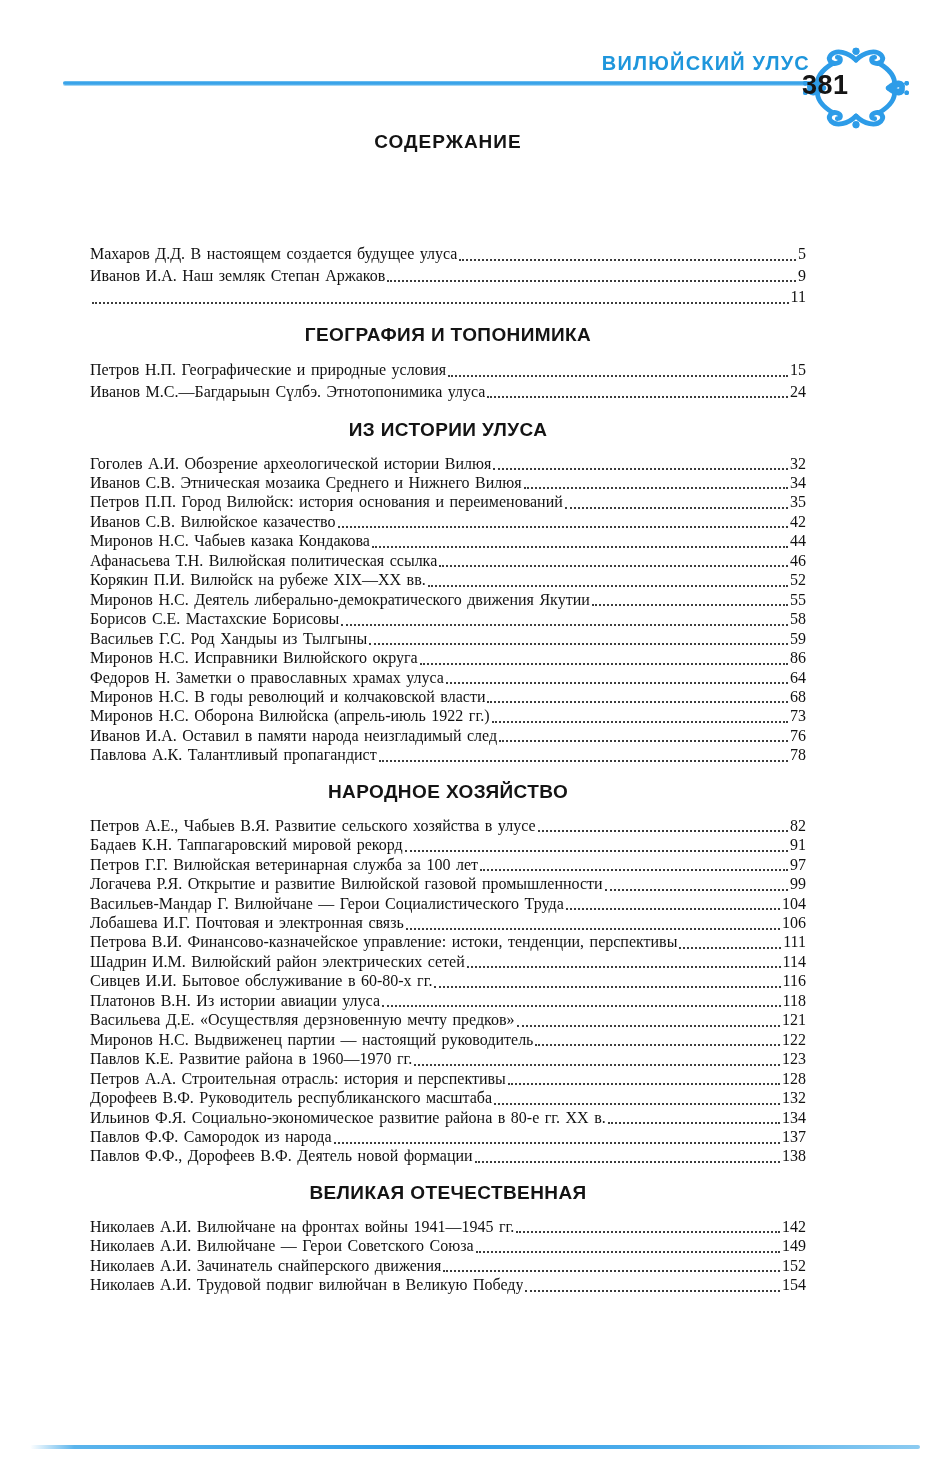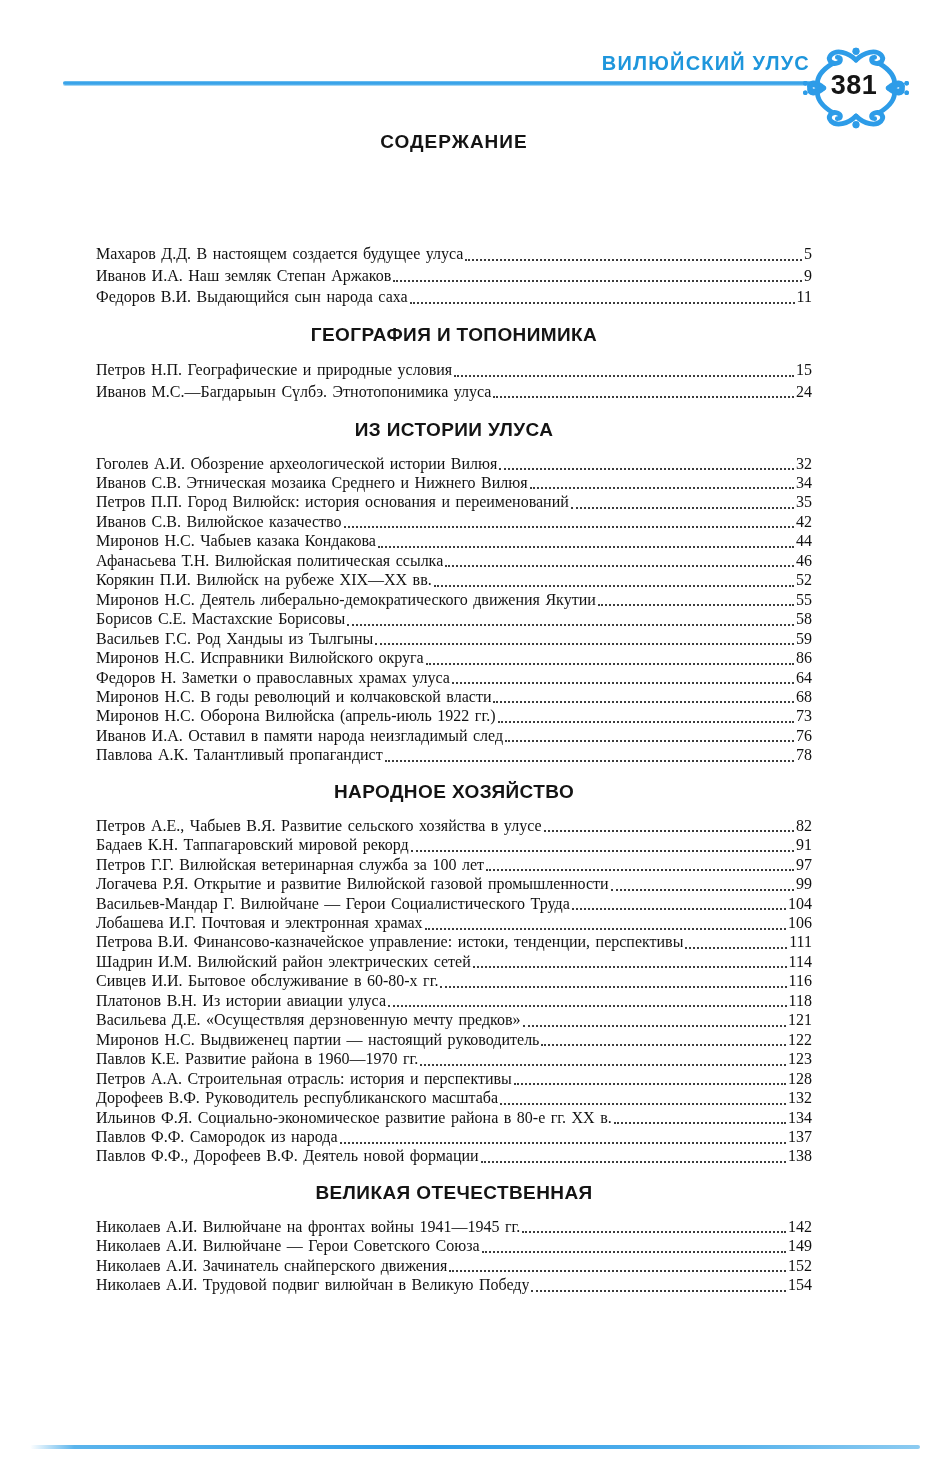--- a/index.html
+++ b/index.html
@@ -25,36 +25,35 @@
     border-radius: 2px;
     background: linear-gradient(180deg, #7cc6f2 0%, #2D9CE8 45%, #5ab4ec 100%);
     box-shadow: 0 1px 0 rgba(140, 203, 241, 0.8);
   }
   .page-badge {
     position: absolute; left: 802px; top: 46px; width: 108px; height: 84px;
   }
   .page-badge svg { position: absolute; left: 0; top: 0; width: 108px; height: 84px; }
   .page-badge .page-num {
     position: absolute; left: 0; right: 4px; top: 24px;
-    text-align: center;
     font-family: "Liberation Sans", "DejaVu Sans", sans-serif;
     font-weight: bold; font-size: 27px; letter-spacing: 0.5px;
     color: #151515;
   }
 
   
   .footer-rule {
     position: absolute; left: 30px; top: 1445px; width: 890px; height: 4px;
     border-radius: 2px;
     background: linear-gradient(90deg, rgba(124,198,242,0) 0%, #5ab4ec 5%,
                 #2D9CE8 45%, #5ab4ec 80%, #8ccbf1 100%);
   }
 
   
-  .toc { position: absolute; left: 96px; top: 131px; width: 716px; }
+  .toc { position: absolute; left: 90px; top: 131px; width: 716px; }
   .toc-title {
     margin: 0; text-align: center;
     font-family: "Liberation Sans", "DejaVu Sans", sans-serif;
     font-weight: bold; font-size: 19px; letter-spacing: 1px;
     line-height: 22px; color: #141414;
   }
   .toc-section:first-of-type { margin-top: 90px; }
   .section-heading {
     margin: 16px 0 13px; text-align: center;
     font-family: "Liberation Sans", "DejaVu Sans", sans-serif;
@@ -112,21 +111,20 @@
     <span class="entry-page">5</span>
   </div>
 
   <div class="row">
     <span class="entry-text">Иванов И.А. Наш земляк Степан Аржаков</span>
     <span class="dots"></span>
     <span class="entry-page">9</span>
   </div>
 
   <div class="row">
-    <span class="entry-text">Федоров В.И. Выдающийся сын народа саха</span>
     <span class="dots"></span>
     <span class="entry-page">11</span>
   </div>
 </div>
   </section>
 
   <section class="toc-section">
     <h2 class="section-heading">ГЕОГРАФИЯ И ТОПОНИМИКА</h2>
     <div class="rows">
   <div class="row">
@@ -272,21 +270,21 @@
     <span class="entry-page">99</span>
   </div>
 
   <div class="row">
     <span class="entry-text">Васильев-Мандар Г. Вилюйчане — Герои Социалистического Труда</span>
     <span class="dots"></span>
     <span class="entry-page">104</span>
   </div>
 
   <div class="row">
-    <span class="entry-text">Лобашева И.Г. Почтовая и электронная храмах</span>
+    <span class="entry-text">Лобашева И.Г. Почтовая и электронная связь</span>
     <span class="dots"></span>
     <span class="entry-page">106</span>
   </div>
 
   <div class="row">
     <span class="entry-text">Петрова В.И. Финансово-казначейское управление: истоки, тенденции, перспективы</span>
     <span class="dots"></span>
     <span class="entry-page">111</span>
   </div>
 

